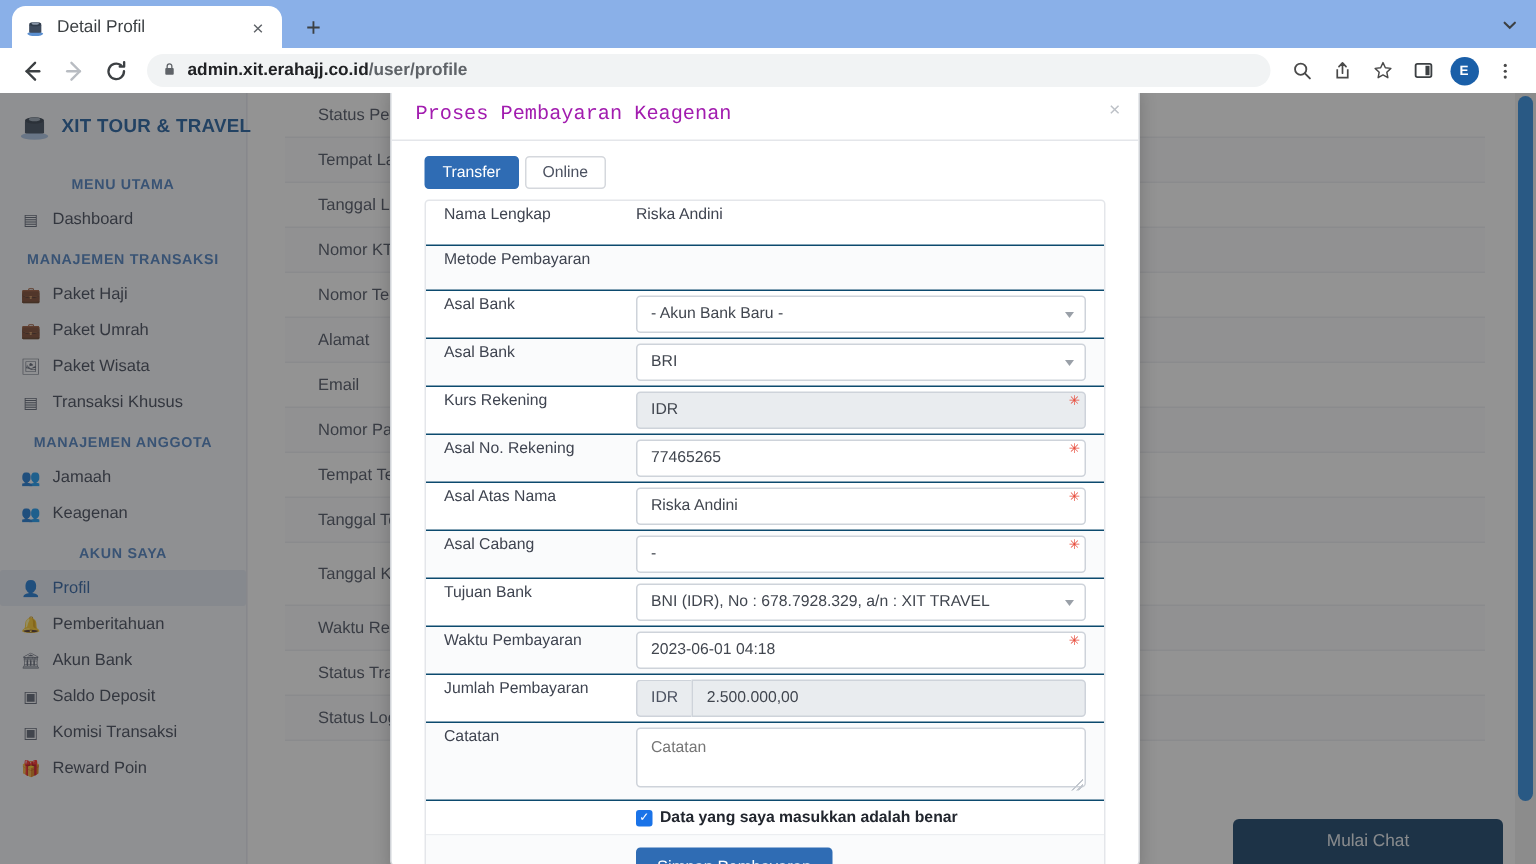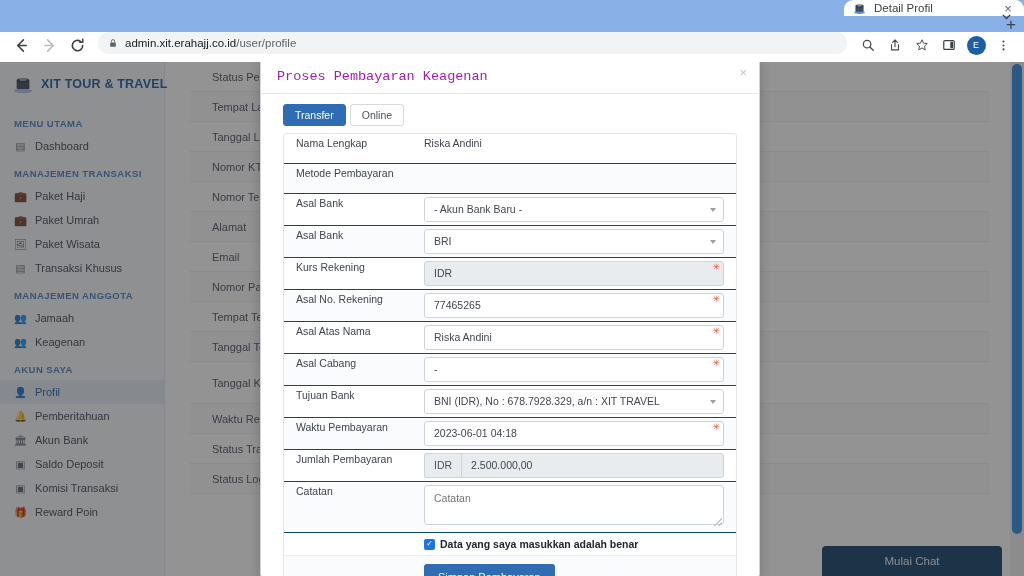--- a/index.html
+++ b/index.html
@@ -10,21 +10,20 @@
     background: #8ab0e8;
   }
 
   
   .browser { width: 1024px; height: 576px; position: relative; background:#8ab0e8; }
 
   .tabstrip {
     height: 32px; background: #8ab0e8;
     display: flex; align-items: flex-end; padding-left: 8px;
     position: relative;
-    flex-direction: column;
   }
   .tab {
     width: 180px; height: 28px;
     background: #ffffff;
     border-radius: 9px 9px 0 0;
     display: flex; align-items: center;
     padding: 0 8px; gap: 7px;
     position: relative;
   }
   .tab-favicon {
@@ -47,22 +46,22 @@
     font-size: 17px; color: #3c4043; line-height: 1; font-weight: 300;
   }
   .tabstrip-right {
     position: absolute; right: 4px; bottom: 3px;
     width: 28px; height: 26px;
     display: flex; align-items: center; justify-content: center;
   }
 
   .toolbar {
     height: 30px; background: #ffffff;
-    display: flex; align-items: flex-start;
-    padding: 0 8px; gap: 2px;
+    display: flex; align-items: center;
+    padding: 0 8px; gap: 2px; font-weight: bold;
   }
   .tb-btn {
     width: 26px; height: 26px; flex: 0 0 26px;
     display: flex; align-items: center; justify-content: center;
     color: #4a4a4a;
   }
   .omnibox {
     flex: 1; height: 22px; margin: 0 6px;
     background: #f1f3f4; border-radius: 11px;
     display: flex; align-items: center; padding: 0 10px; gap: 7px;
@@ -88,20 +87,21 @@
   }
 
   
   .page-content { position:absolute; inset:0; }
 
   .sidebar {
     position: absolute; left: 0; top: 0;
     width: 165px; height: 514px;
     background: #f7f8fc;
     border-right: 1px solid #e6e8f0;
+    text-align: center;
   }
   .brand {
     display: flex; align-items: center; gap: 7px;
     padding: 12px 10px 14px 12px;
   }
   .brand-logo { width: 22px; height: 20px; flex: 0 0 22px; }
   .brand-text {
     font-size: 12.5px; font-weight: bold; color: #1d5c9e;
     letter-spacing: .2px; white-space: nowrap;
   }

